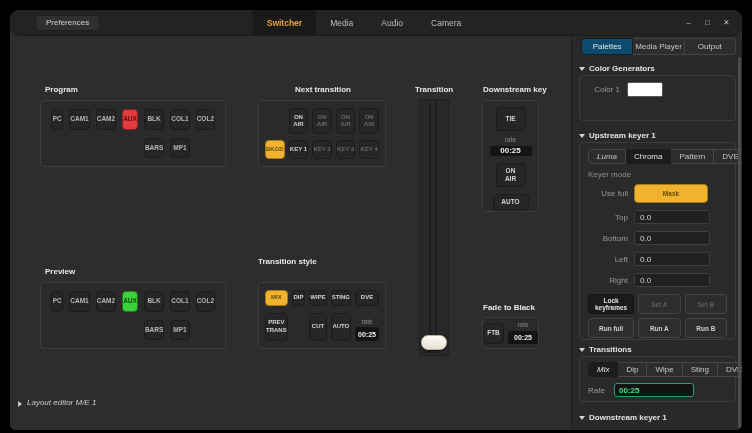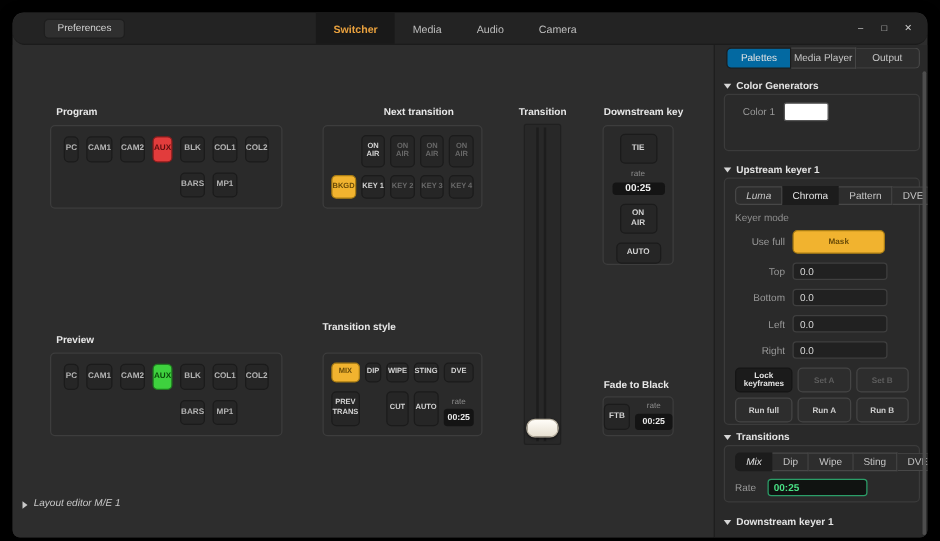--- a/index.html
+++ b/index.html
@@ -45,21 +45,21 @@
 
   
   #program-title{left:35px;top:49px;}
   #program-panel{left:30px;top:64px;width:186px;height:67px;}
   #preview-title{left:35px;top:231px;}
   #preview-panel{left:30px;top:246px;width:186px;height:67px;}
   .bus-grid{display:grid;grid-template-columns:repeat(7,1fr);gap:8px 6px;padding:8px 10px;height:100%;}
   .bus-grid .btn{height:auto;}
 
   
-  #next-title{left:252px;top:49px;padding-left:45px;}
+  #next-title{left:240px;top:49px;padding-left:45px;}
   #next-panel{left:248px;top:64px;width:128px;height:67px;}
   .next-grid{display:grid;grid-template-columns:repeat(5,1fr);gap:6px 4px;padding:7px 6px;height:100%;}
   .next-grid .btn{font-size:6px;}
 
   
   #transition-title{left:405px;top:49px;}
   #slider-track{position:absolute;left:409px;top:63px;width:30px;height:257px;background:#282828;
                 border:1px solid #202020;border-radius:2px;}
   .groove{position:absolute;top:2px;bottom:2px;width:2px;background:#1d1d1d;}
   .groove.g1{left:9px;} .groove.g2{left:15px;}
@@ -93,21 +93,21 @@
   .tri-down{width:0;height:0;border-left:3.5px solid transparent;border-right:3.5px solid transparent;
             border-top:4px solid #d6d6d6;}
 
   
   .sb-tabs{position:absolute;top:2px;left:9px;right:6px;height:17px;display:flex;}
   .sb-tab{flex:1;display:flex;align-items:center;justify-content:center;font-size:8px;
           color:#c6c6c6;background:#2d2d2d;border:1px solid #454545;}
   .sb-tab + .sb-tab{border-left:none;}
   .sb-tab:first-child{border-radius:4px 0 0 4px;}
   .sb-tab:last-child{border-radius:0 4px 4px 0;}
-  .sb-tab.active{background:#0369a1;border-color:#1c1c1c;color:#e4e4e4;}
+  .sb-tab.active{background:#0c4a6e;border-color:#1c1c1c;color:#e4e4e4;}
   .sb-header{position:absolute;left:7px;display:flex;align-items:center;gap:4px;
              font-size:8px;font-weight:bold;color:#e4e4e4;}
   .sb-panel{position:absolute;left:7px;right:6px;background:#2a2a2a;border:1px solid #3b3b3b;border-radius:4px;}
   #cg-header{top:28px;} #cg-panel{top:39px;height:46px;padding:5px 0 0 0;}
   .cg-row{display:flex;align-items:center;gap:7px;height:16px;margin-bottom:3px;}
   .cg-row .lbl{width:40px;text-align:right;font-size:8px;color:#989898;}
   .swatch{width:36px;height:15px;border:1px solid #565656;border-radius:2px;}
 
   #usk-header{top:95px;} #usk-panel{top:106px;height:198px;padding:6px 8px;}
   .seg{display:flex;}

